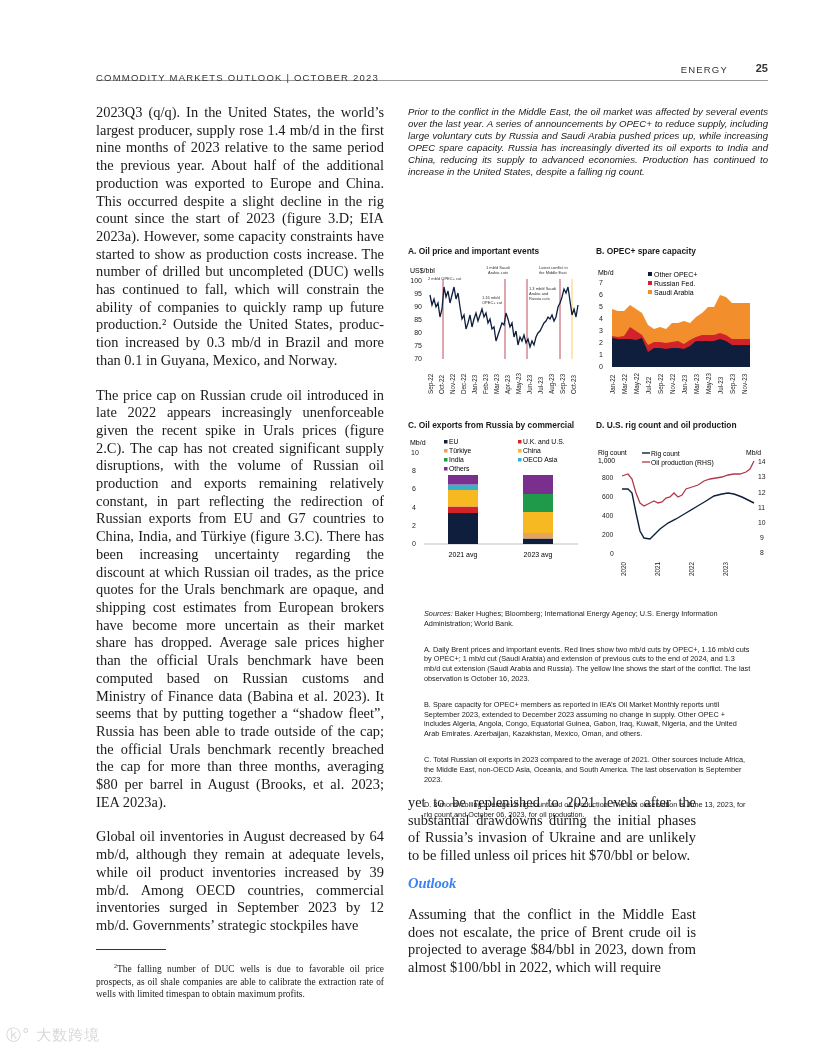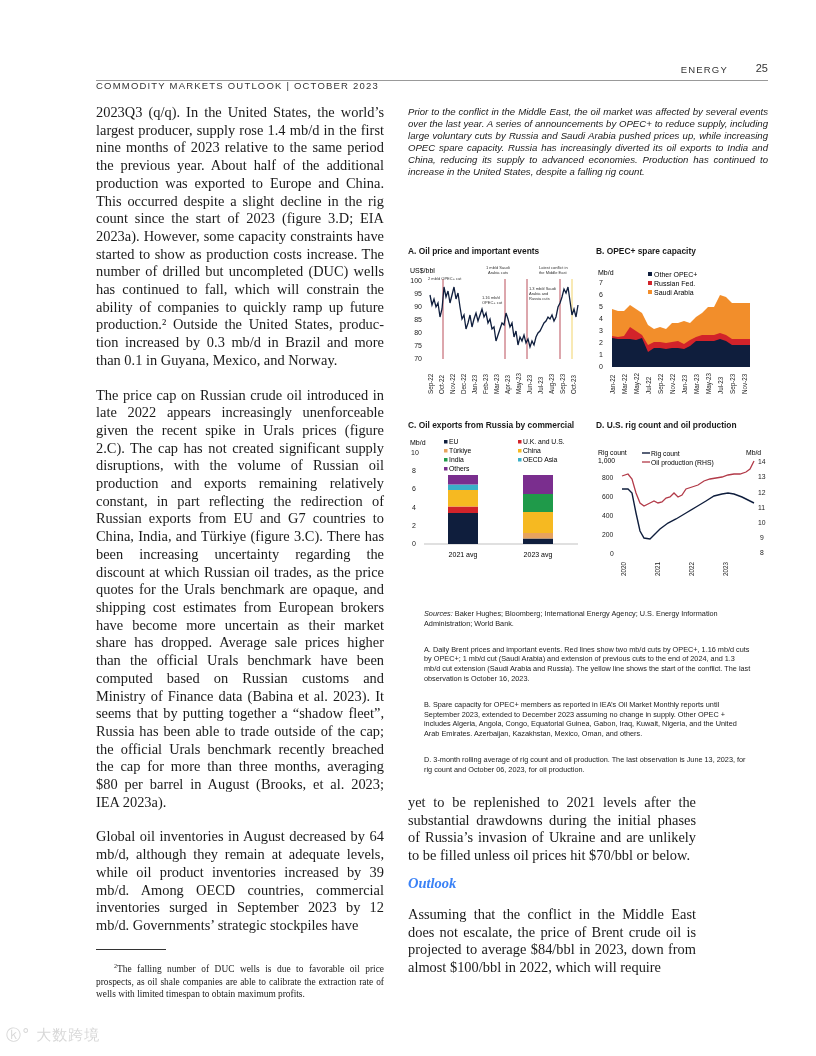--- a/index.html
+++ b/index.html
@@ -1,20 +1,20 @@
 <!DOCTYPE html>
 <html><head>
 <meta charset="utf-8">
 <style>
   html, body { margin:0; padding:0; background:#fff; }
   body { width:816px; height:1056px; position:relative; overflow:hidden; font-family:"Liberation Serif", serif; color:#1a1a1a; }
   .header { position:absolute; left:96px; top:62px; width:672px; height:18px; border-bottom:1px solid #999; font-family:"Liberation Sans", sans-serif; font-size:9.5px; letter-spacing:1.2px; color:#333; }
-  .header .left { position:absolute; left:0; top:18px; }
+  .header .left { position:absolute; left:0; top:10px; }
   .header .sect { position:absolute; right:40px; top:2px; }
-  .header .pg { position:absolute; right:0; top:0; font-weight:normal; font-size:11px; letter-spacing:0; }
+  .header .pg { position:absolute; right:0; top:0; font-weight:bold; font-size:11px; letter-spacing:0; }
   .col-left { position:absolute; left:96px; top:104px; width:288px; }
   .para { font-size:14.4px; line-height:17.7px; text-align:justify; margin:0 0 17px 0; hyphens:manual; }
   .footrule { width:70px; border-top:1px solid #333; margin:14px 0 10px 0; }
   .footnote { font-size:9.4px; line-height:12.8px; text-align:justify; text-indent:18px; }
   .footnote sup { font-size:6px; }
   .fig { position:absolute; left:408px; top:106px; width:360px; font-family:"Liberation Sans", sans-serif; }
   .fig-title { font-size:13px; font-weight:bold; margin-bottom:9px; }
   .fig-title .num { color:#4a7ea0; }
   .fig-desc { font-size:9.6px; line-height:12.1px; font-style:italic; text-align:justify; color:#1a1a1a; }
   .panels { position:absolute; left:0; top:140px; width:360px; }
@@ -233,20 +233,21 @@
         </g>
       </svg>
     </div>
   </div>
 </div>
 
 <div class="sources">
   <p><i>Sources:</i> <span>Baker Hughes; Bloomberg; International Energy Agency; U.S. Energy Information Administration; World Bank.</span></p>
   <p>A. Daily Brent prices and important events. Red lines show two mb/d cuts by OPEC+, 1.16 mb/d cuts by OPEC+; 1 mb/d cut (Saudi Arabia) and extension of previous cuts to the end of 2024, and 1.3 mb/d cut extension (Saudi Arabia and Russia). The yellow line shows the start of the conflict. The last observation is October 16, 2023.</p>
   <p>B. Spare capacity for OPEC+ members as reported in IEA’s Oil Market Monthly reports until September 2023, extended to December 2023 assuming no change in supply. Other OPEC + includes Algeria, Angola, Congo, Equatorial Guinea, Gabon, Iraq, Kuwait, Nigeria, and the United Arab Emirates. Azerbaijan, Kazakhstan, Mexico, Oman, and others.</p>
+  <p>C. Total Russian oil exports in 2023 compared to the average of 2021. Other sources include Africa, the Middle East, non-OECD Asia, Oceania, and South America. The last observation is September 2023.</p>
   <p>D. 3-month rolling average of rig count and oil production. The last observation is June 13, 2023, for rig count and October 06, 2023, for oil production.</p>
 </div>
 
 <div class="col-right">
   <p class="para" style="margin-bottom:6px">yet to be replenished to 2021 levels after the substantial drawdowns during the initial phases of Russia’s invasion of Ukraine and are unlikely to be filled unless oil prices hit $70/bbl or below.</p>
   <div class="outlook">Outlook</div>
   <p class="para">Assuming that the conflict in the Middle East does not escalate, the price of Brent crude oil is projected to average $84/bbl in 2023, down from almost $100/bbl in 2022, which will require</p>
 </div>
 
 <div class="watermark"><span>ⓚ° </span><span>大数跨境</span></div>

